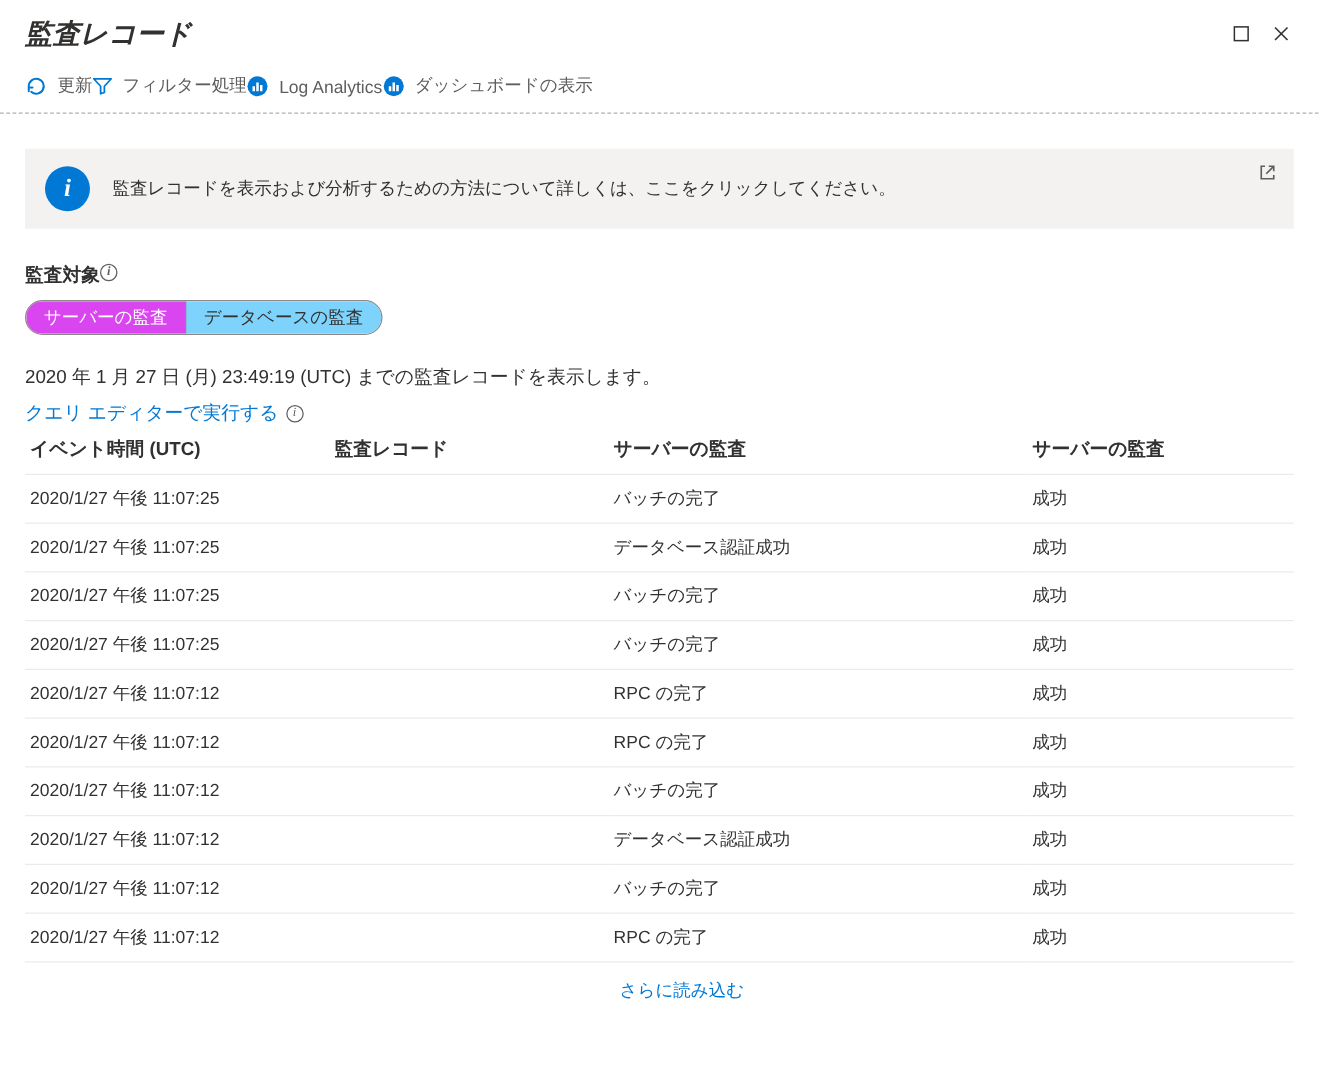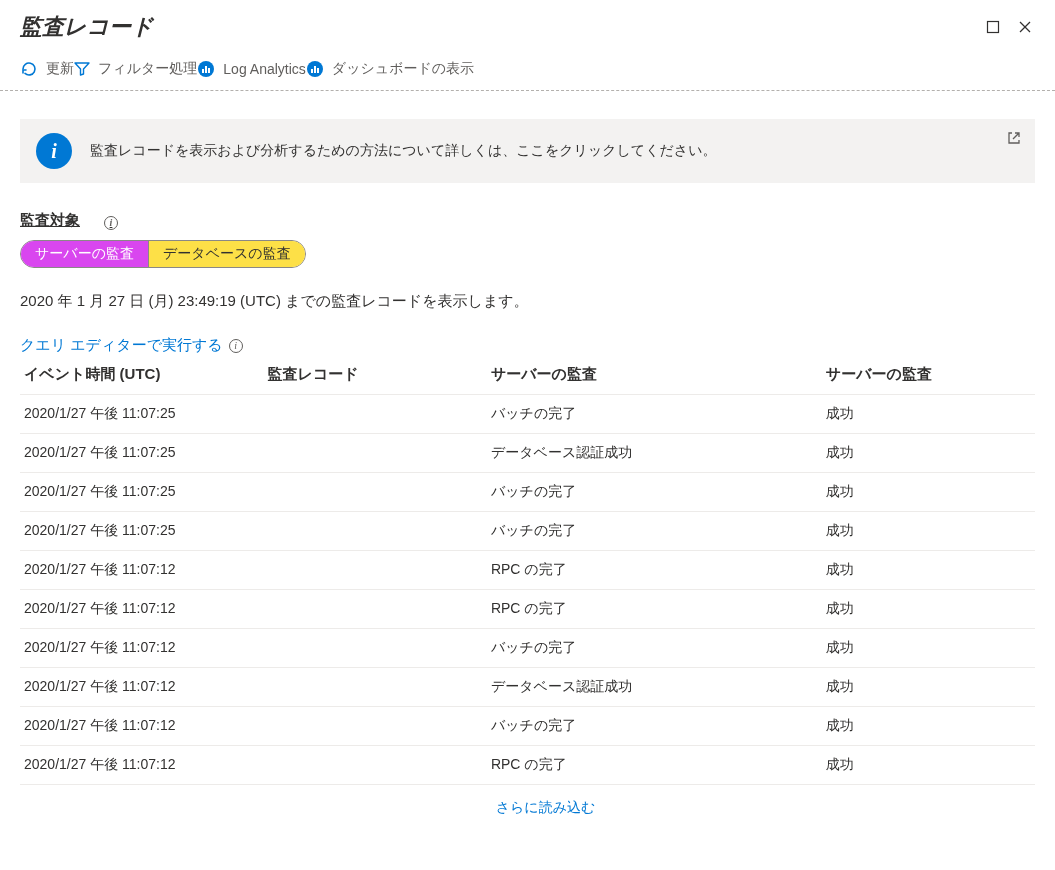--- a/index.html
+++ b/index.html
@@ -85,49 +85,48 @@
   .info-text { flex: 1; font-size: 14px; }
   .popout {
     position: absolute;
     right: 14px;
     top: 12px;
     cursor: pointer;
     color: #605e5c;
   }
   .section-label {
     display: flex;
-    align-items: flex-end;
-    gap: 24px;
+    align-items: flex-start;
+    gap: 0;
     font-weight: 600;
     font-size: 15px;
     margin-bottom: 10px;
-    text-decoration: underline;
   }
   .pill-group {
     display: inline-flex;
     border: 1px solid #8a8886;
     border-radius: 14px;
     overflow: hidden;
     margin-bottom: 24px;
   }
   .pill {
     padding: 4px 14px;
     font-size: 14px;
     cursor: pointer;
-    background: #fde047;
+    background: #7dd3fc;
     color: #323130;
   }
   .pill.active {
     background: #d946ef;
     color: #fff;
   }
   .pill + .pill { border-left: 1px solid #8a8886; }
   .meta-line {
     font-size: 15px;
-    margin-bottom: 25px;
+    margin-bottom: 10px;
     color: #323130;
   }
   .link-line {
     display: flex;
     align-items: center;
     gap: 6px;
   }
   .link-line a {
     color: #0078d4;
     text-decoration: none;

